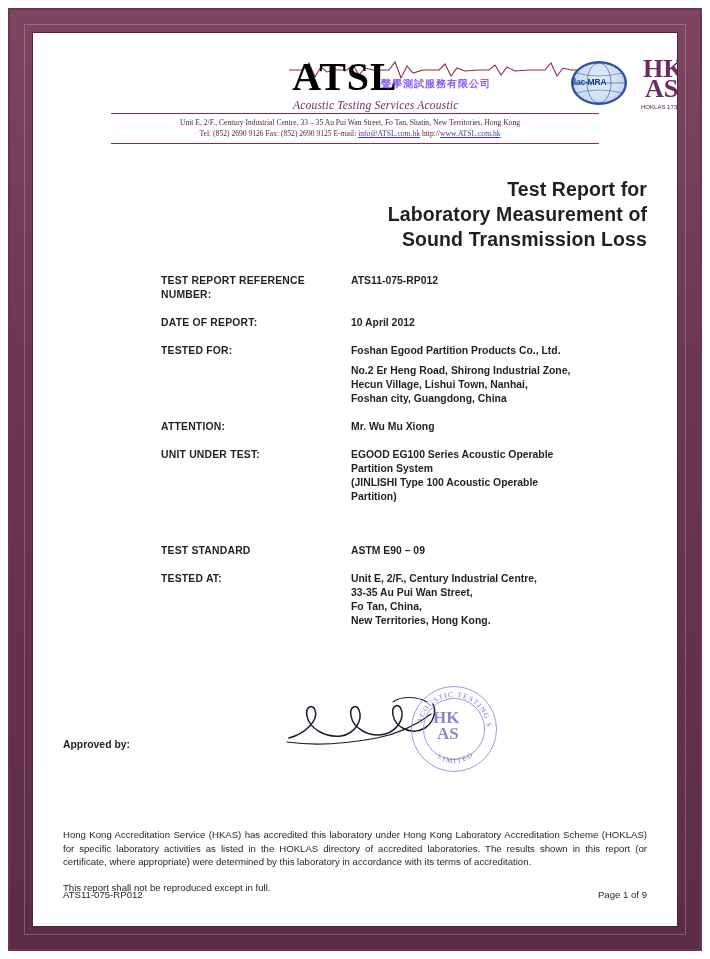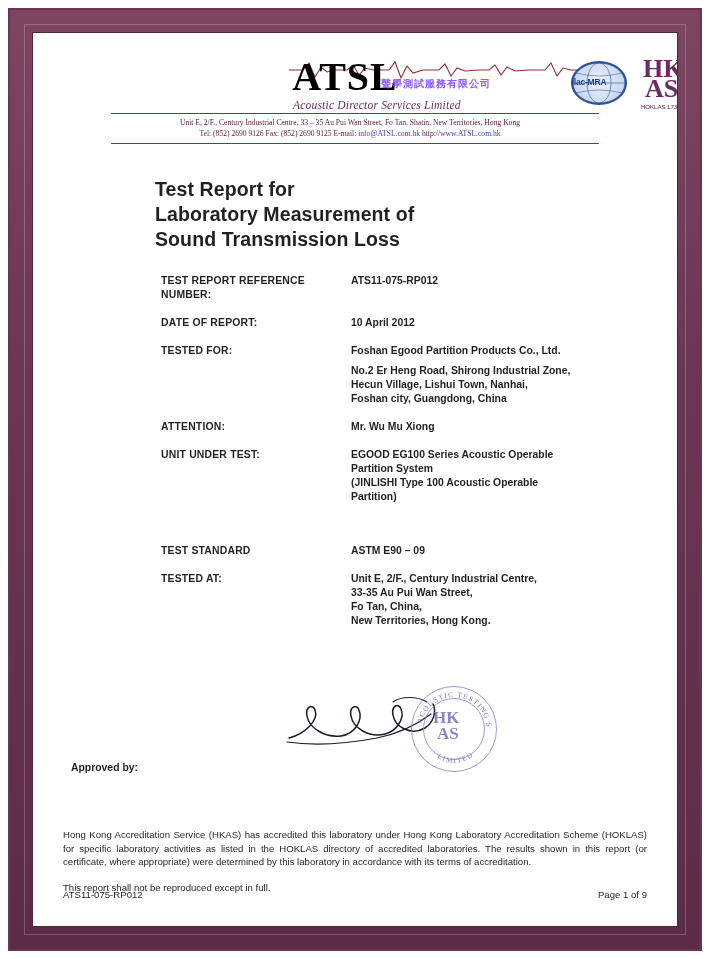--- a/index.html
+++ b/index.html
@@ -127,21 +127,21 @@
     position: absolute;
     left: 36px;
     right: 46px;
     top: 62px;
     text-align: center;
     font-family: "Liberation Serif", serif;
     font-size: 7.6px;
     color: #5b2240;
     line-height: 11px;
   }
-  .lh-addr a, .lh-addr .mail { color: #3c3ca8; }
+  .lh-addr a, .lh-addr .mail { color: #3c3ca8; text-decoration: underline; }
   .lh-rule2 {
     position: absolute;
     left: 48px;
     right: 48px;
     top: 88px;
     height: 1px;
     background: #8e2d3e;
   }
 
   .ilac {
@@ -208,20 +208,21 @@
     font-size: 6.2px;
     color: #5b2240;
     letter-spacing: -0.1px;
     line-height: 8px;
   }
 
   
   .title-block {
     margin-top: 26px;
     margin-left: 92px;
+    text-align: right;
   }
   .title-line {
     font-size: 19.5px;
     font-weight: bold;
     color: #231f20;
     line-height: 25px;
     letter-spacing: 0.1px;
   }
 
   
@@ -314,24 +315,23 @@
     font-weight: bold;
     color: #8278bf;
     line-height: 16px;
     opacity: 0.9;
   }
   .stamp svg { position: absolute; left: 0; top: 0; }
 
   .approved {
     position: absolute;
     left: 0;
-    top: 78px;
+    top: 55px;
     font-size: 10.4px;
     font-weight: bold;
-    margin-left: 8px;
   }
   .sig-name {
     position: absolute;
     left: 222px;
     top: 66px;
     font-size: 10.4px;
     font-weight: bold;
     line-height: 14px;
   }
 
@@ -371,21 +371,21 @@
           <svg class="waveform" viewBox="0 0 290 22" preserveAspectRatio="none">
             <polyline points="0,11 14,11 20,4 26,18 32,8 38,13 46,11 58,11 64,6 70,16 76,9 84,11 100,11 106,3 112,19 118,7 124,14 134,11 150,11 156,5 162,17 168,9 176,12 190,11 200,11 206,6 212,16 218,8 226,12 240,11 256,11 262,4 268,17 274,9 282,11 290,11" fill="none" stroke="#8e2d3e" stroke-width="1.1"></polyline>
           </svg>
 
           <div class="lh-logo">
             <span class="lh-atsl">ATSL</span>
           </div>
 
           <div class="lh-cn">聲學測試服務有限公司</div>
 
-          <div class="lh-sub">Acoustic Director Services Limited</div>
+          <div class="lh-sub">Acoustic Testing Services Acoustic</div>
 
           <div class="lh-rule"></div>
 
           <div class="lh-addr">
             <div>Unit E, 2/F., Century Industrial Centre, 33 – 35 Au Pui Wan Street, Fo Tan, Shatin, New Territories, Hong Kong</div>
             <div>
               <span>Tel: (852) 2690 9126      Fax: (852) 2690 9125      E-mail: </span><span class="mail">info@ATSL.com.hk</span><span>      http://</span><span class="mail">www.ATSL.com.hk</span>
             </div>
           </div>
 

